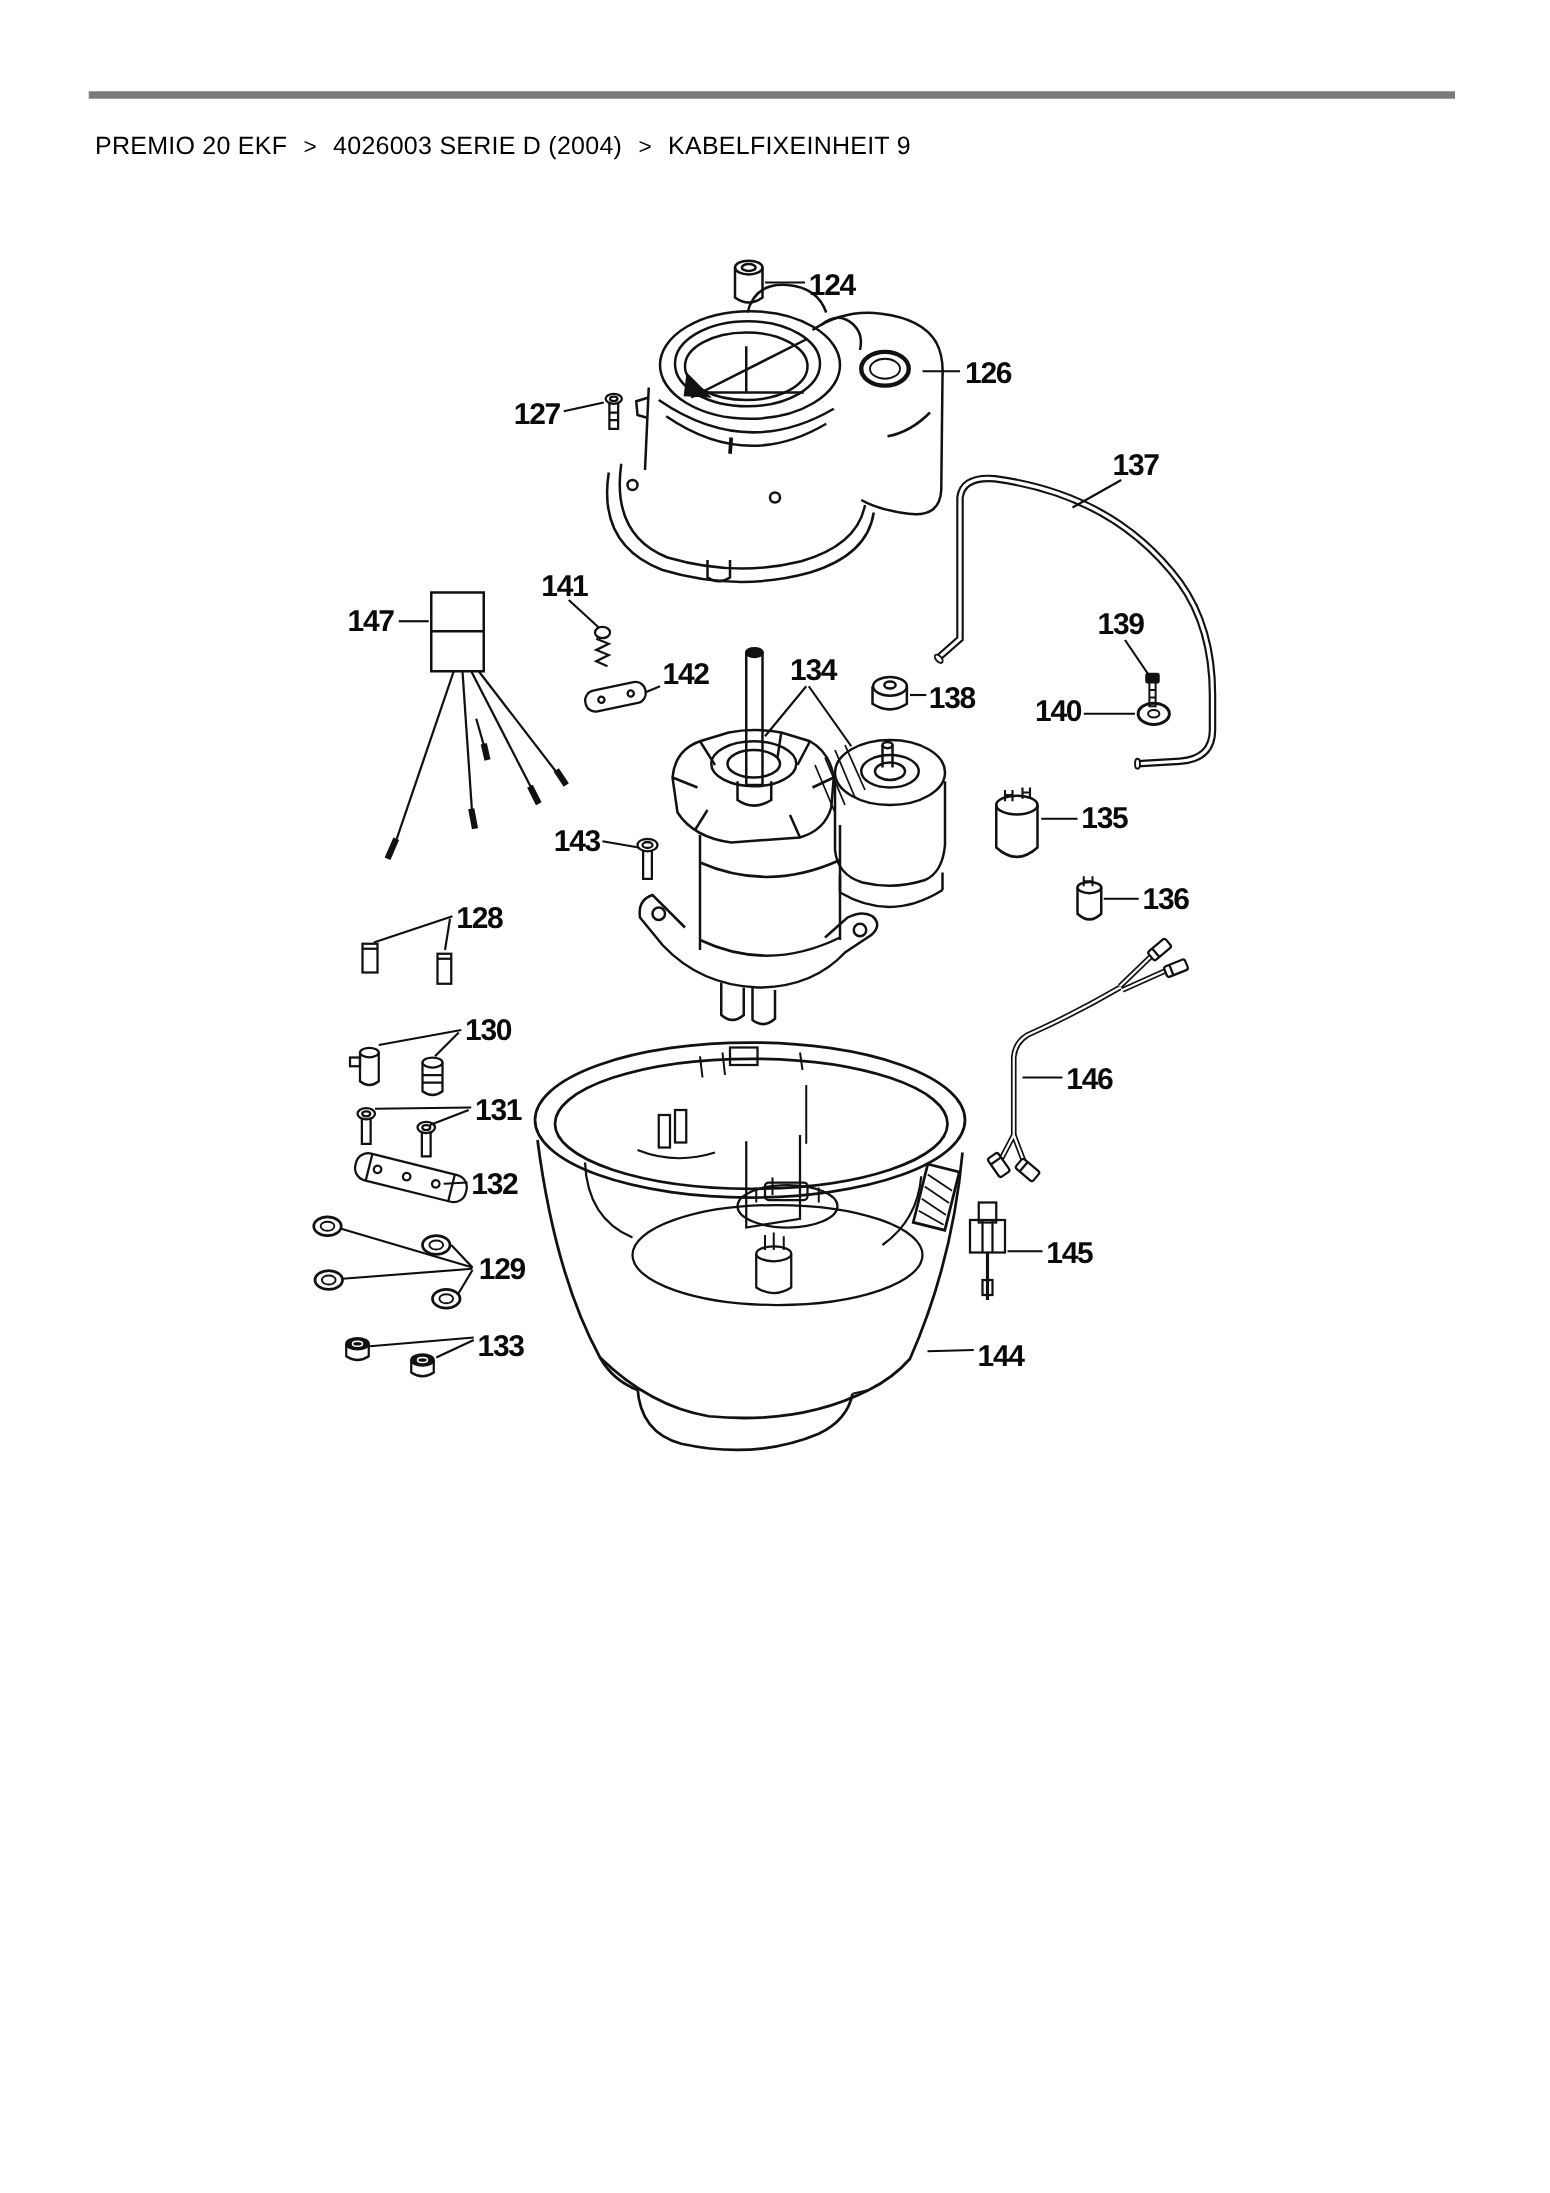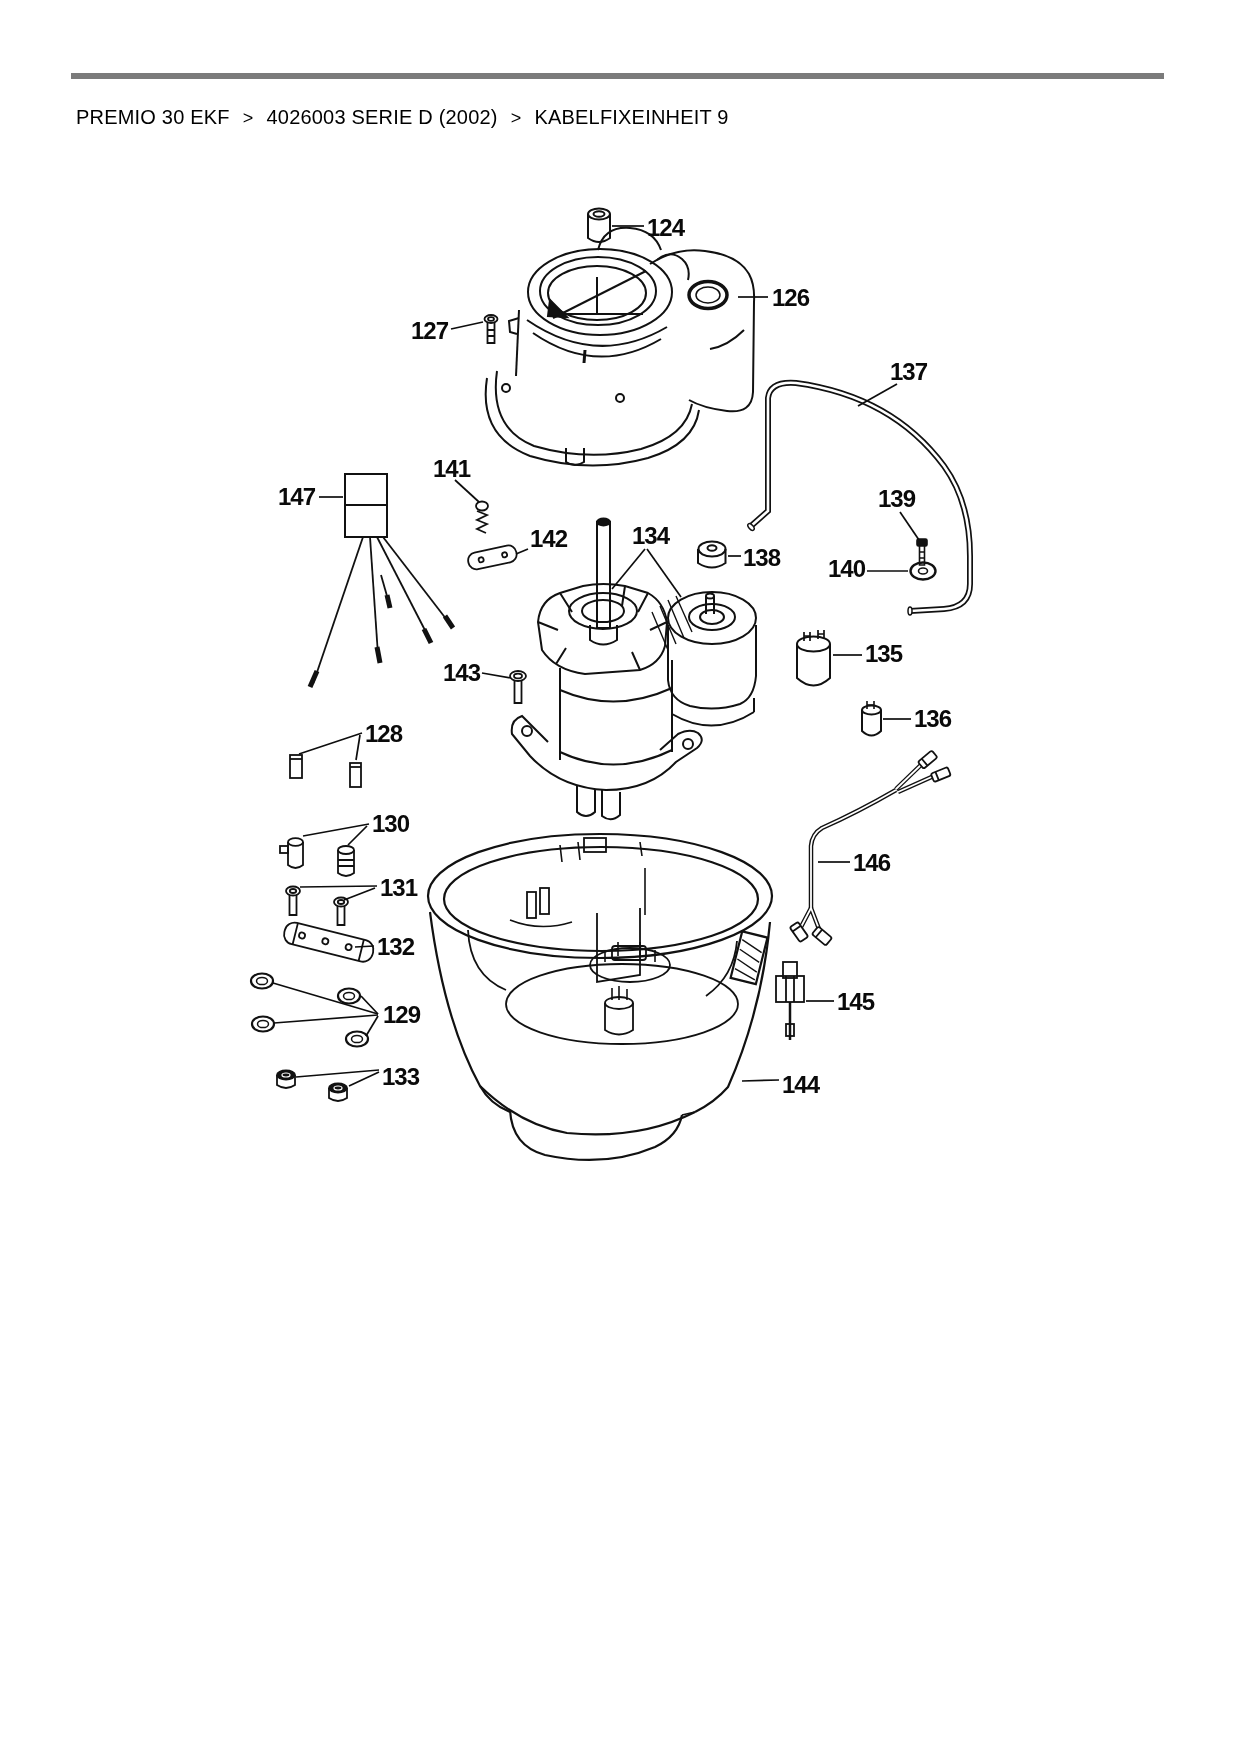--- a/index.html
+++ b/index.html
@@ -19,23 +19,23 @@
     font-family:"Liberation Sans",sans-serif;font-weight:700;font-size:24px;
     letter-spacing:-1px;fill:#0a0a0a;
   }
 </style>
 </head>
 <body>
 
 <div class="top-rule" style="background: rgb(123, 123, 123);"></div>
 
 <div class="breadcrumb">
-  <span class="crumb">PREMIO 30 EKF</span>
+  <span class="crumb">PREMIO 20 EKF</span>
   <span class="sep">&gt;</span>
-  <span class="crumb">4026003 SERIE D (2002)</span>
+  <span class="crumb">4026003 SERIE D (2004)</span>
   <span class="sep">&gt;</span>
   <span class="crumb">KABELFIXEINHEIT 9</span>
 </div>
 
 <svg id="diagram-svg" width="1240" height="1754" viewBox="0 0 1240 1754" xmlns="http://www.w3.org/2000/svg">
 
   <g stroke="#111" fill="none" stroke-width="2">
     <path d="M487 378 Q478 436 530 456 Q590 474 648 458 Q694 444 699 410"></path>
     <path d="M497 371 Q489 428 534 446 Q589 462 641 449 Q686 436 692 404"></path>
     <path d="M519 310 L516 376"></path>

